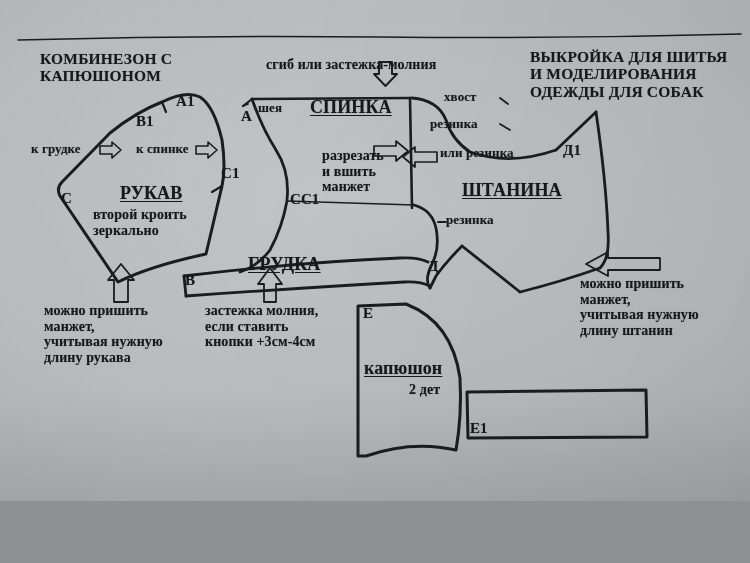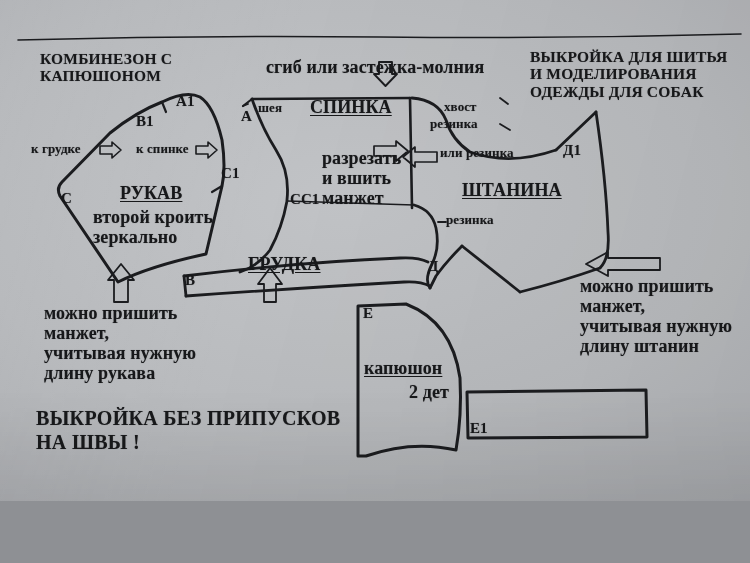--- a/index.html
+++ b/index.html
@@ -38,21 +38,21 @@
   .lbl {
     position: absolute;
     white-space: pre;
     line-height: 1.12;
     font-weight: 700;
     letter-spacing: .1px;
     text-shadow: 0 0 1px rgba(20,20,22,.35);
   }
   .title-blk { font-size: 15.5px; letter-spacing: .2px; }
   .cap-big   { font-size: 20px; letter-spacing: .3px; }
-  .note      { font-size: 18px; }
+  .note      { font-size: 14px; }
   .note-sm   { font-size: 13px; }
   .piece     { font-size: 18px; }
   .pt        { font-size: 15px; font-weight: 700; }
   .u { text-decoration: underline; text-underline-offset: 2px; }
 </style>
 </head>
 <body>
 
 <div id="page">
 
@@ -161,40 +161,41 @@
   <div class="lbl note-sm" style="left:258px; top:101px;">шея</div>
   <div class="lbl piece u" style="left:310px; top:97px;">СПИНКА</div>
   <div class="lbl note" style="left:322px; top:120px;margin-top:28px;">разрезать
 и вшить
 манжет</div>
   <div class="lbl pt" style="left:290px; top:191px;">CC1</div>
 
   <div class="lbl pt" style="left:185px; top:272px;">B</div>
   <div class="lbl piece u" style="left:248px; top:254px;">ГРУДКА</div>
 
-  <div class="lbl note-sm" style="left:444px; top:100px;">хвост</div>
+  <div class="lbl note-sm" style="left:444px; top:90px;">хвост</div>
   <div class="lbl note-sm" style="left:430px; top:117px;">резинка</div>
   <div class="lbl note-sm" style="left:440px; top:146px;">или резинка</div>
   <div class="lbl pt" style="left:563px; top:142px;">Д1</div>
   <div class="lbl piece u" style="left:462px; top:180px;">ШТАНИНА</div>
   <div class="lbl note-sm" style="left:446px; top:213px;">резинка</div>
   <div class="lbl pt" style="left:428px; top:258px;">Д</div>
 
   <div class="lbl pt" style="left:363px; top:305px;">E</div>
   <div class="lbl piece u" style="left:364px; top:358px;">капюшон</div>
   <div class="lbl note" style="left:377px; top:382px;margin-left:32px;">2 дет</div>
 
   <div class="lbl pt" style="left:470px; top:420px;">E1</div>
 
   <div class="lbl note" style="left:44px; top:303px;">можно пришить
 манжет,
 учитывая нужную
 длину рукава</div>
+  <div class="lbl note" style="left:205px; top:303px;">застежка молния,
+если ставить
+кнопки +3см-4см</div>
   <div class="lbl note" style="left:580px; top:276px;">можно пришить
 манжет,
 учитывая нужную
 длину штанин</div>
 
-  <div class="lbl cap-big" style="left:36px; top:406px; line-height:1.2;">ВЫКРОЙКА БЕЗ ПРИПУСКОВ
-НА ШВЫ !</div>
 
   <div id="grain"></div>
 </div>
 
 </body></html>

